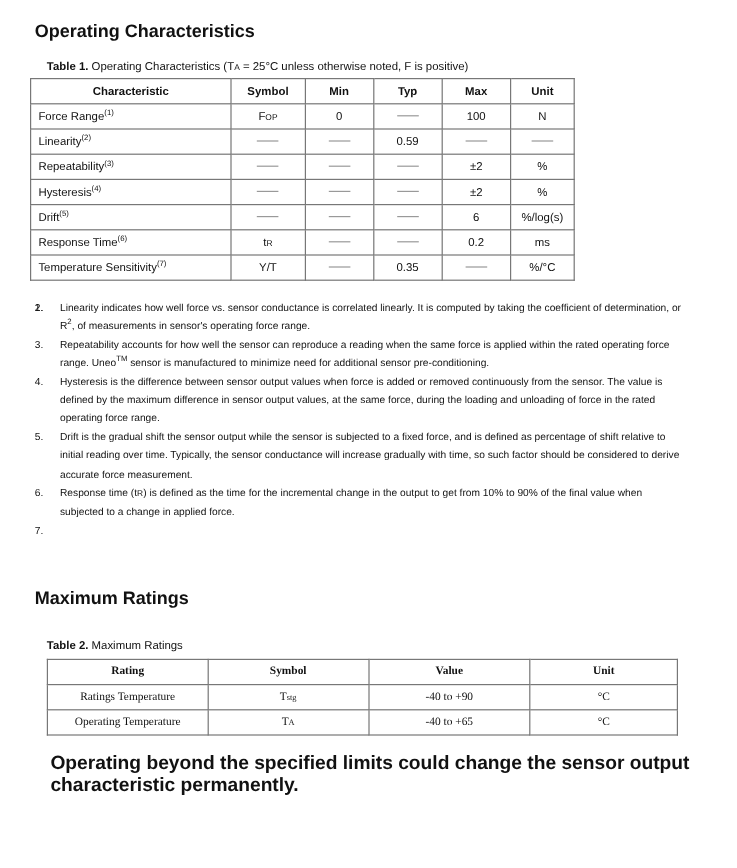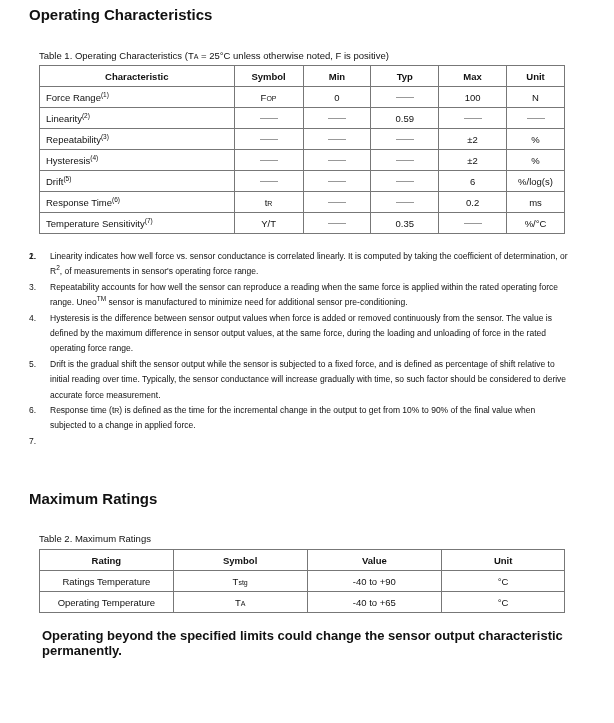--- a/index.html
+++ b/index.html
@@ -1,44 +1,44 @@
 <!DOCTYPE html>
 <html><head>
 <meta charset="utf-8">
 <style>
   html, body { margin: 0; padding: 0; background: #ffffff; }
   body { width: 614px; height: 723px; position: relative; font-family: "Liberation Sans", sans-serif; color: #111; overflow: hidden; }
-  .h1 { position: absolute; left: 29px; top: 6px; font-size: 15px; font-weight: bold; }
+  .h1 { position: absolute; left: 29px; top: 18px; font-size: 15px; font-weight: bold; }
   .caption { position: absolute; font-size: 9.5px; }
-  .caption b { font-weight: normal; text-align: right; }
+  .caption b { font-weight: bold; text-align: right; }
   table { position: absolute; border-collapse: collapse; font-size: 9.5px; }
   td, th { border: 1px solid #777; padding: 0; height: 20px; }
   th { font-weight: bold; text-align: center; }
   td.c { text-align: center; }
   td.l { text-align: left; padding-left: 6px; }
   sup { font-size: 6.5px; vertical-align: 4px; line-height: 0; }
   .dash { display: inline-block; width: 18px; height: 0; border-top: 1px solid #999; vertical-align: middle; }
   .small { font-size: 7px; }
   ol.notes { position: absolute; left: 29px; top: 249px; width: 540px; margin: 0; padding: 0; list-style: none; font-size: 8.5px; line-height: 15.4px; }
   ol.notes li { position: relative; padding-left: 21px; }
   ol.notes li .num { position: absolute; left: 0; top: 0; }
   .h2 { position: absolute; left: 29px; top: 490px; font-size: 15px; font-weight: bold; }
-  .warning { position: absolute; left: 42px; top: 628px; font-size: 13px; font-weight: bold; }
+  .warning { position: absolute; left: 42px; top: 628px; font-size: 16px; font-weight: bold; }
 </style>
 </head>
 <body>
 
 <div class="h1">Operating Characteristics</div>
 
 <div class="caption" style="left:39px; top:50px;">
   <b>Table 1.</b>
   <span>Operating Characteristics (T</span><span class="small">A</span><span> = 25°C unless otherwise noted, F is positive)</span>
 </div>
 
-<table style="left:39px; top:65px; width:526px;">
+<table style="left:25px; top:65px; width:454px;">
   <colgroup>
     <col style="width:195px">
       <col style="width:69px">
       <col style="width:68px">
       <col style="width:68px">
       <col style="width:68px">
       <col style="width:58px">
   </colgroup>
   <thead>
     <tr>
@@ -119,21 +119,21 @@
     <li><span class="num">6.</span><span>Response time (t<span class="small">R</span>) is defined as the time for the incremental change in the output to get from 10% to 90% of the final value when subjected to a change in applied force.</span></li>
     <li><span class="num">7.</span></li>
   </ol>
 
 <div class="h2">Maximum Ratings</div>
 
 <div class="caption" style="left:39px; top:533px;">
   <b>Table 2.</b><span> Maximum Ratings</span>
 </div>
 
-<table style="left:39px; top:549px; width:526px;">
+<table style="left:39px; top:549px; width:526px;font-family:Liberation Serif, serif;">
   <colgroup>
     <col style="width:134px">
       <col style="width:134px">
       <col style="width:135px">
       <col style="width:123px">
   </colgroup>
   <thead>
     <tr>
       <th>Rating</th>
       <th>Symbol</th>

